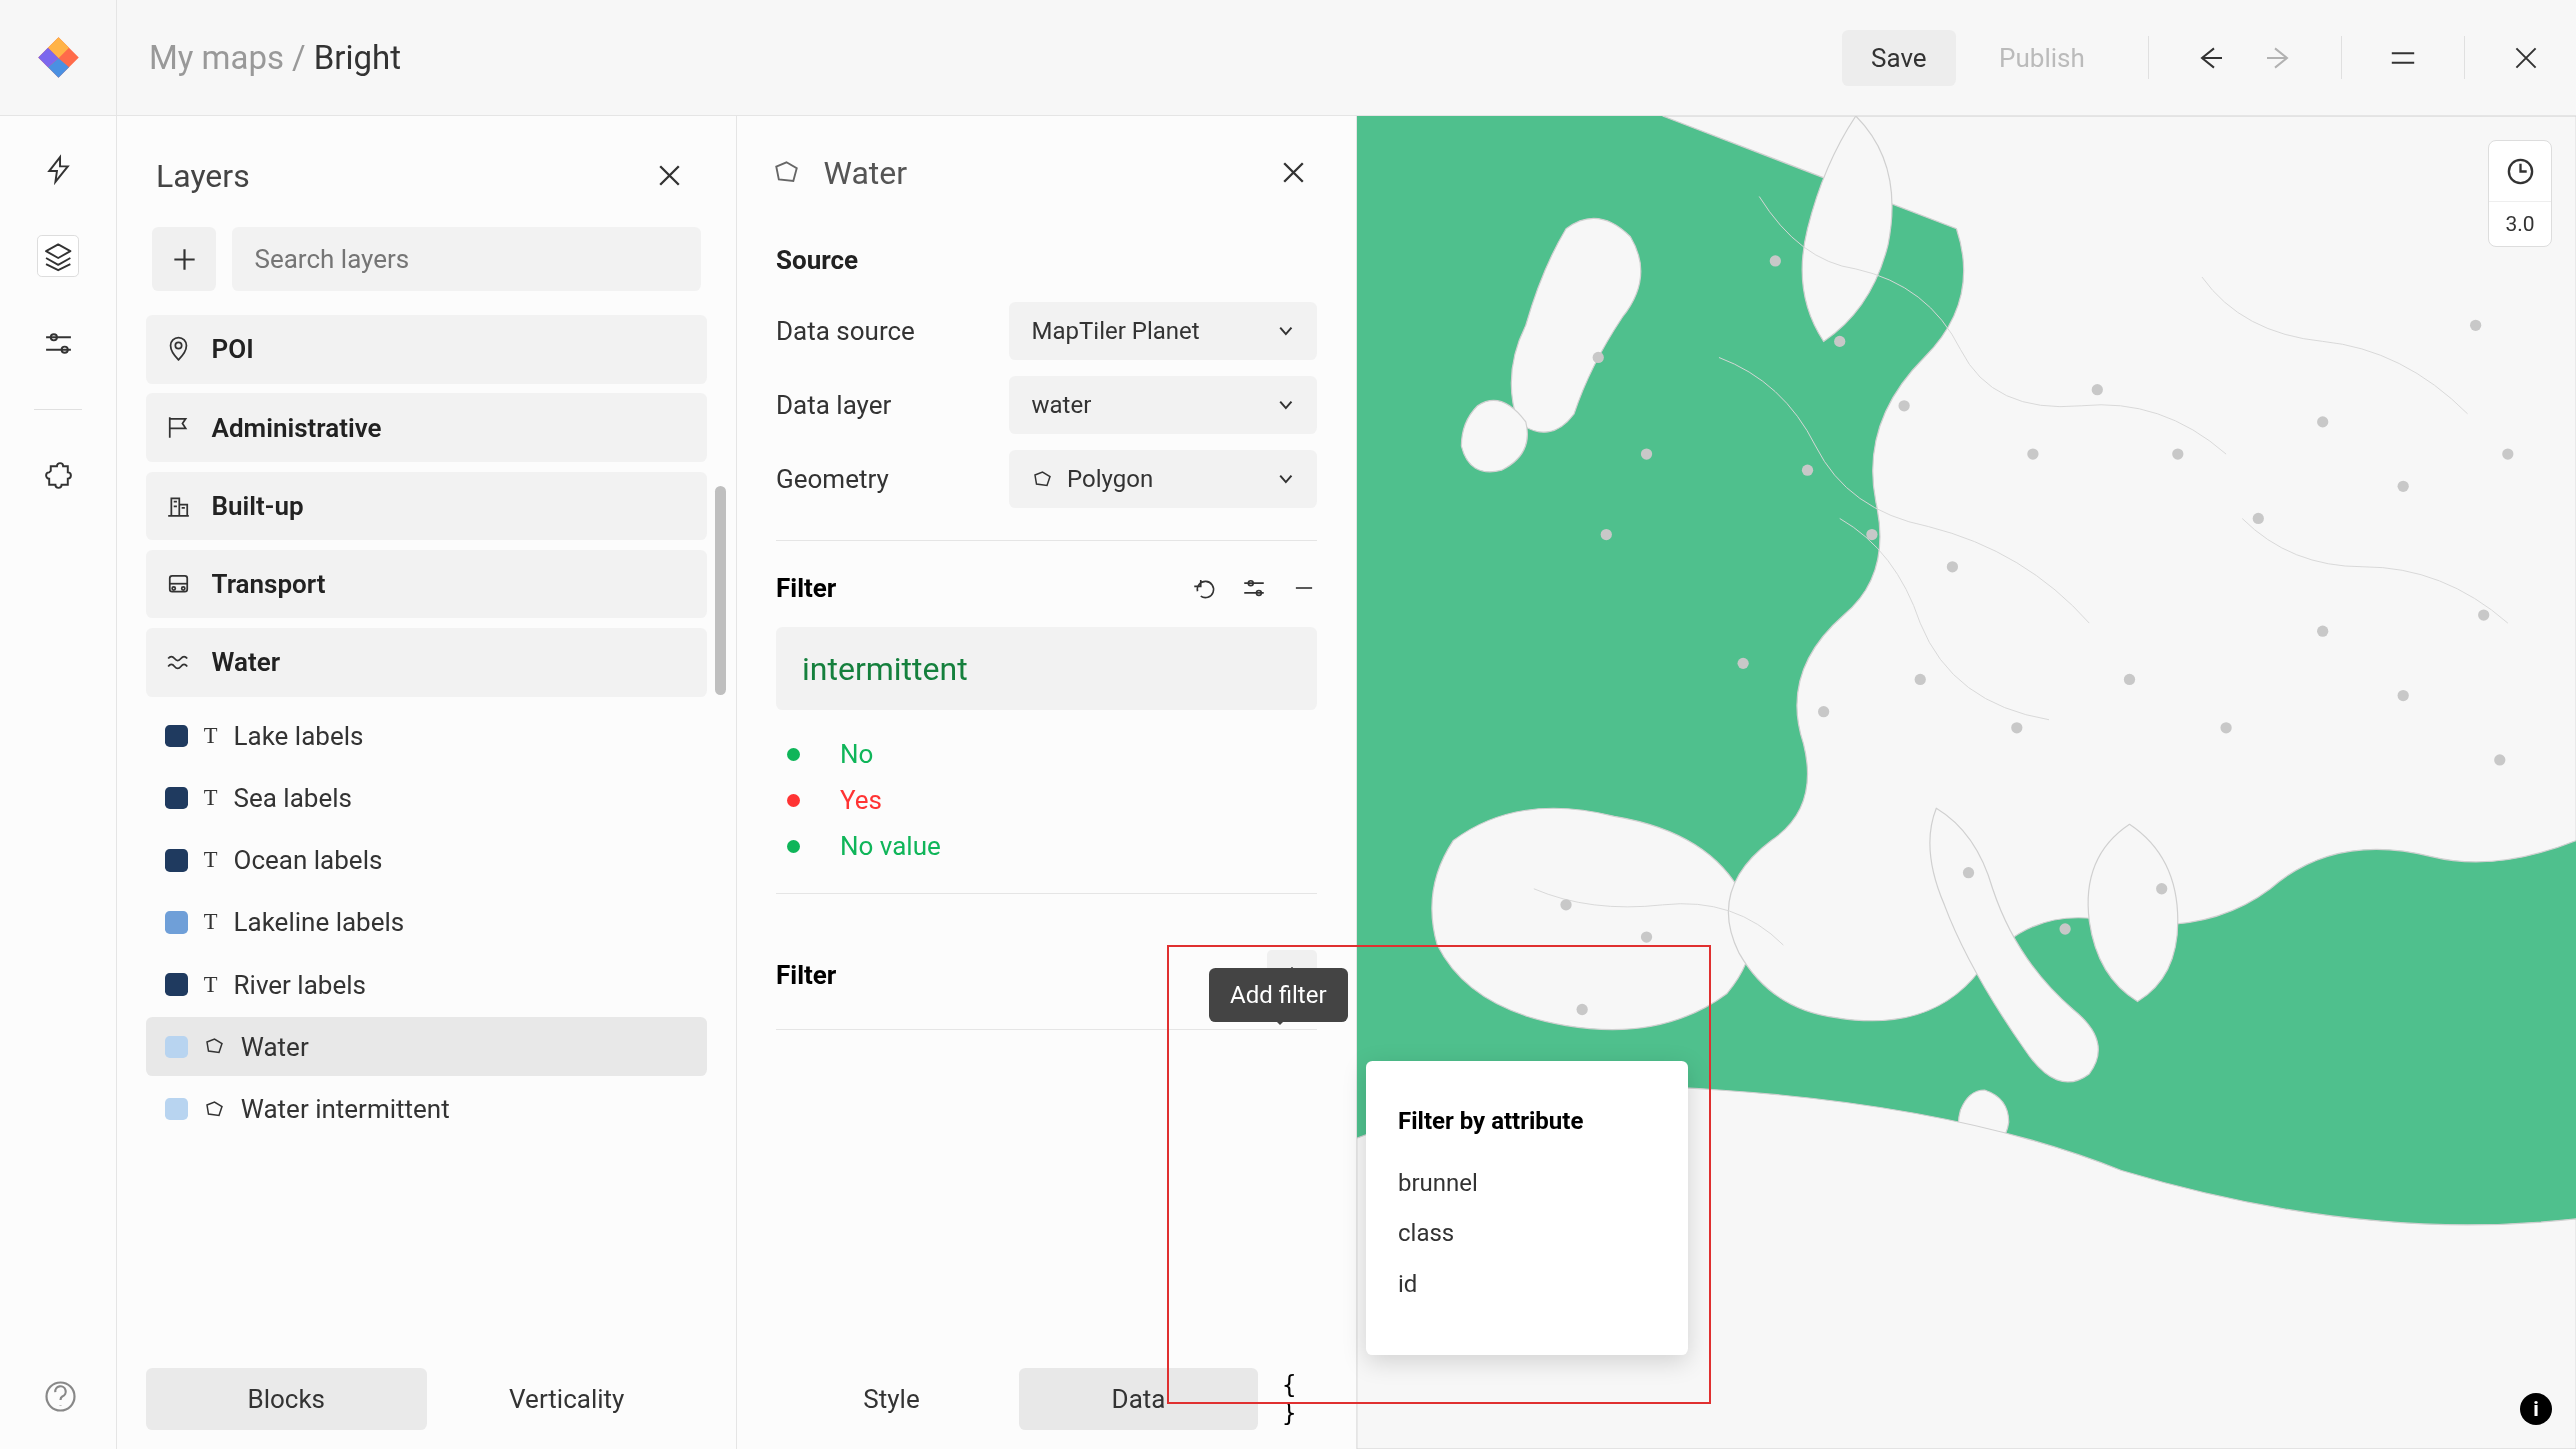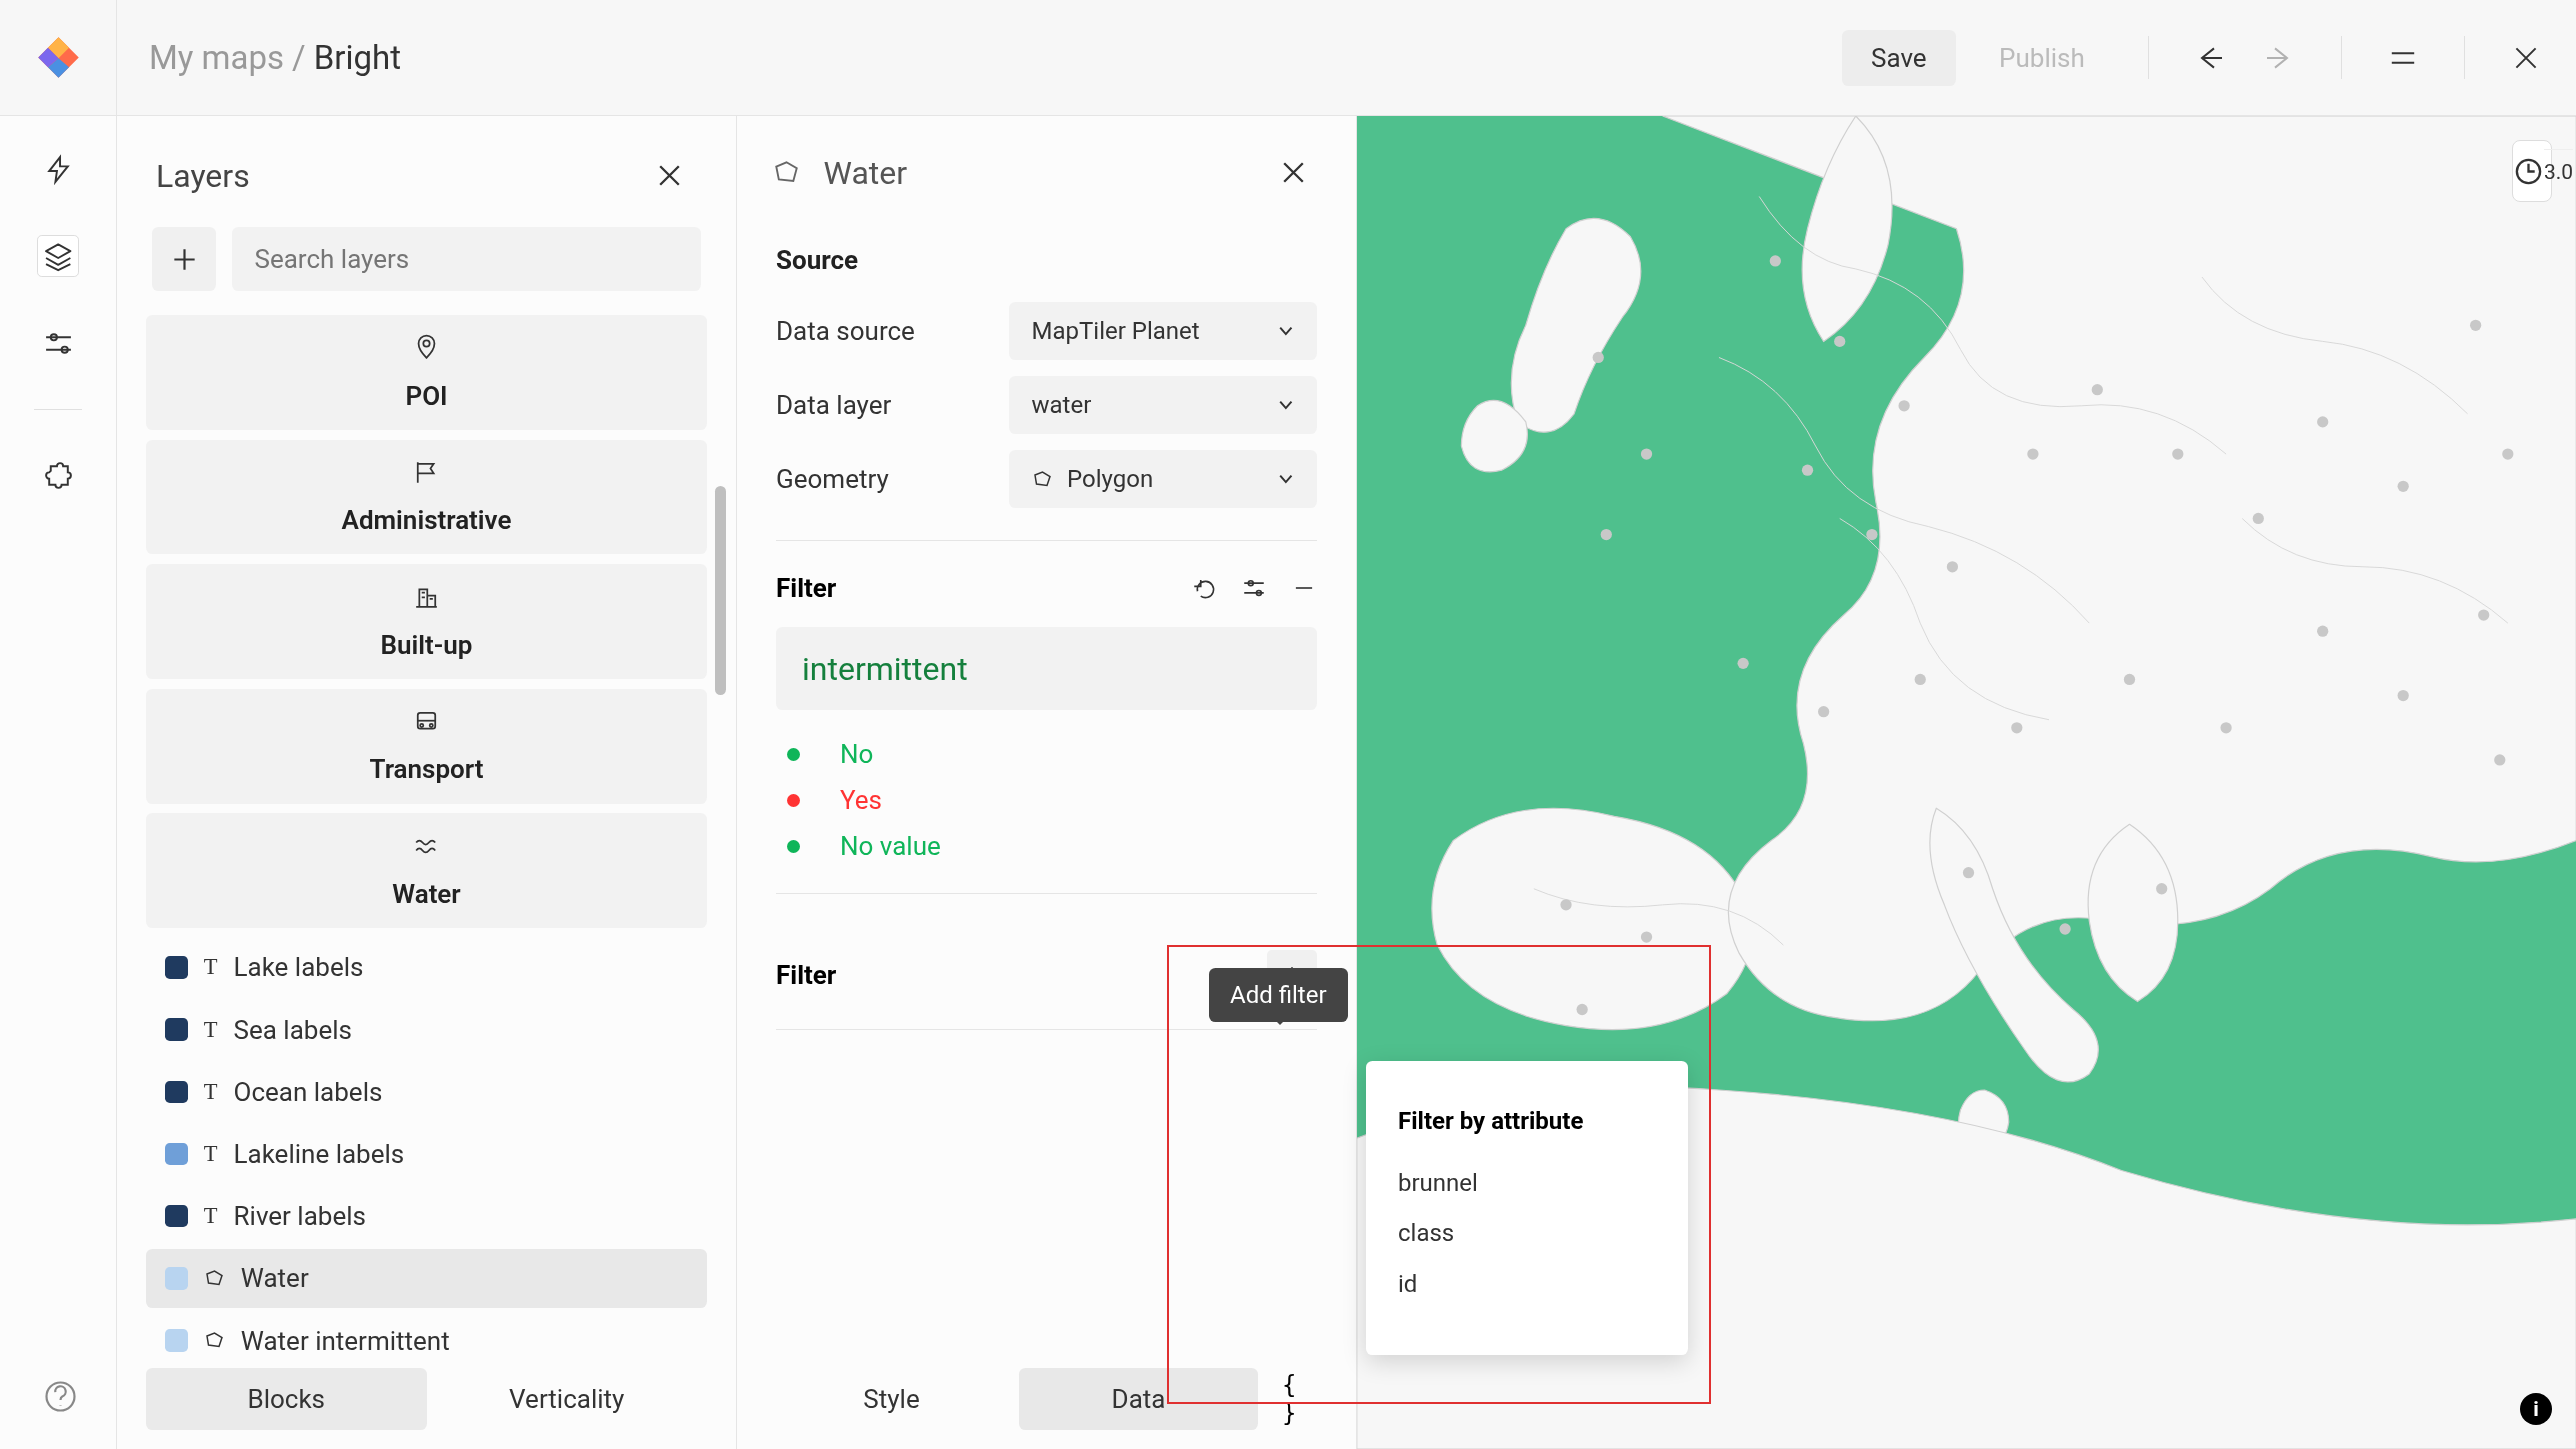--- a/index.html
+++ b/index.html
@@ -33,21 +33,21 @@
 .panel-header { display: flex; align-items: center; justify-content: space-between; padding: 32px 39px 24px 39px; }
 .panel-title { font-size: 32px; color: #444; font-weight: 400; }
 .close-x { width: 31px; height: 31px; stroke: #333; stroke-width: 3; fill: none; }
 
 .layers-toolbar { display: flex; padding: 0 35px; gap: 16px; margin-bottom: 24px;}
 .add-layer-btn { width: 64px; height: 64px; background: #f0f0f0; border-radius: 6.4px; display: flex; align-items: center; justify-content: center; border: none;}
 .search-input { flex: 1; height: 64px; background: #f2f2f2; border-radius: 6.4px; border: none; padding: 0 22.5px; font-size: 26px; color: #999;}
 .scroll-thumb { width: 11.3px; height: 209px; background: #bfbfbf; border-radius: 5.6px; position: absolute; right: 9.7px; top: 370px;}
 
 .layer-groups { padding: 0 29px; overflow: hidden; flex: 1; }
-.layer-group-header { display: flex; align-items: center; gap: 19.3px; padding: 19.3px 19.3px; background: #f2f2f2; border-radius: 6.4px; margin-bottom: 9.7px; font-size: 26px; font-weight: 600; color: #222; flex-direction: column; }
+.layer-group-header { display: flex; align-items: center; gap: 19.3px; padding: 19.3px 19.3px; background: #f2f2f2; border-radius: 6.4px; margin-bottom: 9.7px; font-size: 26px; font-weight: 600; color: #222; }
 .group-icon { width: 27px; height: 27px; stroke: #333; stroke-width: 2.2; fill: none; }
 
 .layer-item { display: flex; align-items: center; gap: 16px; padding: 14.5px 19.3px; border-radius: 6.4px; margin-bottom: 3.2px; font-size: 26px; color: #333; }
 .layer-item.selected { background: #e8e8e8; }
 .layer-swatch { width: 22.5px; height: 22.5px; border-radius: 4.8px; }
 .sw-dark { background: #1f3a5f; }
 .sw-mid { background: #6f9fd8; }
 .sw-light { background: #b8d4f0; }
 .type-icon { font-family: serif; font-size: 22.5px; }
 
@@ -94,21 +94,21 @@
 .tooltip::after { content: ""; position: absolute; left: 63px; bottom: -11.3px; border: 8px solid transparent; border-top-color: #444; }
 
 
 .popover { position: absolute; left: 1366px; top: 1061px; width: 322px; background: #fff; border-radius: 6.4px; box-shadow: 0 6.4px 24px rgba(0,0,0,0.15); padding: 46px 32px; z-index: 55;}
 .popover-title { font-size: 24px; font-weight: 700; margin-bottom: 22.5px;}
 .popover-item { font-size: 24px; color: #333; padding: 11.3px 0;}
 
 
 .map-area { flex: 1; background: #4fc08d; position: relative; overflow: hidden;}
 .map-svg { position: absolute; inset:0; width: 100%; height: 100%;}
-.zoom-ctrl { position: absolute; right: 24px; top: 24px; width: 40px; background: #fff; border: 0.8px solid #ddd; border-radius: 8px; display: flex; flex-direction: row; align-items: center; z-index: 5;}
+.zoom-ctrl { position: absolute; right: 24px; top: 24px; width: 64px; background: #fff; border: 0.8px solid #ddd; border-radius: 8px; display: flex; flex-direction: column; align-items: center; z-index: 5;}
 .zoom-clock { height: 60px; display: flex; align-items: center; justify-content: center; width: 100%;}
 .zoom-val { height: 45px; display: flex; align-items: center; justify-content: center; font-size: 21px; color: #333; border-top: 0.8px solid #eee; width: 100%;}
 .info-badge { position: absolute; right: 24px; bottom: 24px; width: 32px; height: 32px; background: #000; color: #fff; border-radius: 50%; display: flex; align-items: center; justify-content: center; font-size: 21px; font-weight: bold; z-index:5;}
 
 </style>
 </head>
 <body>
 
 <div class="header">
   <div class="header-logo">

